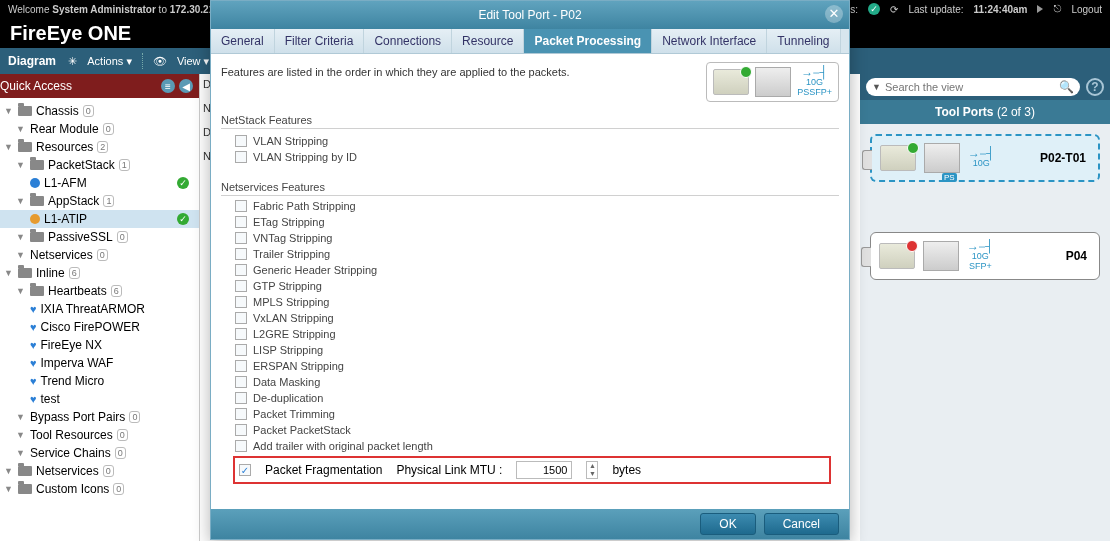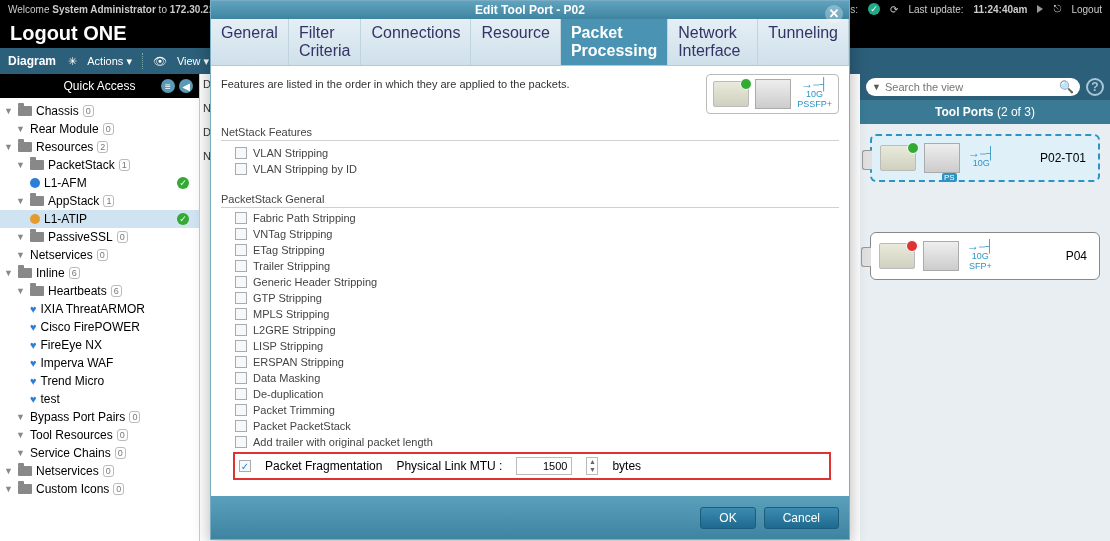--- a/index.html
+++ b/index.html
@@ -16,21 +16,21 @@
 .brand { height: 30px; background:#000; color:#fff; display:flex; align-items:center; padding:0 10px; }
 .brand-title { font-size:20px; font-weight:bold; }
 
 
 .secbar { height: 26px; background:#2c5f7a; color:#fff; display:flex; align-items:center; padding:0 8px; font-size:12px; gap:12px;}
 .secbar .title { font-weight:bold; }
 .secbar .actions { display:flex; gap:10px; font-size:11px; align-items:center;}
 .secbar .sep { border-left:1px dotted #7aa; height:16px; }
 
 
-.quickaccess { height:24px; background:#000000; color:#fff; display:flex; align-items:center; justify-content:center; font-size:12px; position:relative;}
+.quickaccess { height:24px; background:#7f1d1d; color:#fff; display:flex; align-items:center; justify-content:flex-start; font-size:12px; position:relative;}
 .quickaccess .qicons { position:absolute; right:6px; display:flex; gap:4px; align-items:center;}
 .qcircle { width:14px; height:14px; border-radius:50%; background:#5a9ab5; display:inline-flex; align-items:center; justify-content:center; font-size:10px;}
 
 
 .cols { display:flex; height: calc(541px - 18px - 30px - 26px); }
 .sidebar { width:200px; background:#fff; border-right:1px solid #ccc; overflow:auto; }
 .workspace { flex:1; background:#fff; position:relative; }
 .rightpane { width:250px; background:#e9eef2; display:flex; flex-direction:column; }
 
 
@@ -61,51 +61,51 @@
 
 .rp-body { flex:1; padding:10px; display:flex; flex-direction:column; gap:50px; }
 .portcard { background:#fff; border:1px solid #888; border-radius:6px; height:48px; display:flex; align-items:center; padding:4px 8px; gap:8px; position:relative;}
 .portcard.dashed { border:2px dashed #2b94c4; background:#dff0f8;}
 .card-icon { width:36px; height:26px; background:linear-gradient(#e9eadb,#cfd0be); border:1px solid #bbb; border-radius:2px; position:relative;}
 .card-icon.green::after{ content:""; position:absolute; top:-4px; right:-4px; width:10px; height:10px; border-radius:50%; background:#3a3; border:1px solid #fff;}
 .card-icon.red::after{ content:""; position:absolute; top:-4px; right:-4px; width:10px; height:10px; border-radius:50%; background:#d33; border:1px solid #fff;}
 .server-icon { width:36px; height:30px; background:linear-gradient(#eee,#ccc); border:1px solid #aaa; }
 .speedblock { display:flex; flex-direction:column; align-items:center; font-size:9px; color:#2b94c4; line-height:10px;}
 .arrow { color:#2b94c4; font-size:12px;}
-.portlabel { font-weight:normal; margin-left:auto; margin-right:4px; font-size:12px;}
+.portlabel { font-weight:bold; margin-left:auto; margin-right:4px; font-size:12px;}
 .ps-badge { position:absolute; left:70px; bottom:-2px; background:#2b94c4; color:#fff; font-size:8px; padding:0 2px; border-radius:2px;}
 .tab-left { position:absolute; left:-10px; top:14px; width:10px; height:20px; background:#e0e0e0; border:1px solid #999; border-right:none; border-radius:3px 0 0 3px;}
 
 
 .modal {
   position:absolute; left:10px; top:-74px; width:640px; height:540px;
   background:#fff; border:1px solid #7aadc4; box-shadow:0 4px 16px rgba(0,0,0,0.3);
   display:flex; flex-direction:column; z-index:100;
 }
-.modal-title { background:linear-gradient(#60a3be,#3e84a1); color:#fff; height:18px; display:flex; align-items:center; justify-content:center; font-size:12px; font-weight:bold; position:relative;}
+.modal-title { background:linear-gradient(#60a3be,#3e84a1); color:#fff; height:28px; display:flex; align-items:center; justify-content:center; font-size:12px; font-weight:normal; position:relative;}
 .modal-close { position:absolute; right:6px; top:4px; width:18px; height:18px; border-radius:50%; background:rgba(255,255,255,0.3); color:#fff; text-align:center; line-height:17px; font-size:13px; cursor:pointer;}
 .modal-tabs { display:flex; background:#d7e6ee; border-bottom:1px solid #b0c9d6;}
-.mtab { padding:5px 10px; font-size:16px; color:#336; cursor:pointer; border-right:1px solid #c0d4de; background:linear-gradient(#e5eff5,#cfe0ea);}
+.mtab { padding:5px 10px; font-size:12px; color:#336; cursor:pointer; border-right:1px solid #c0d4de; background:linear-gradient(#e5eff5,#cfe0ea);}
 .mtab.active { background:#4a93b2; color:#fff; font-weight:bold;}
 .modal-body { flex:1; display:flex; flex-direction:column; padding:8px 10px; overflow:hidden;}
 .intro-row { display:flex; align-items:flex-start; gap:10px; }
 .intro-text { flex:1; font-size:11px; color:#333; padding-top:4px;}
 .portbadge { border:1px solid #bbb; border-radius:4px; padding:4px 6px; display:flex; align-items:center; gap:6px; background:#fff;}
 
 .section-title { font-size:11px; font-weight:normal; color:#444; border-bottom:1px solid #d0d0d0; padding:6px 0 2px; margin-top:6px;}
 .netstack-body { padding:4px 0 4px 14px; }
 .checkline { display:flex; align-items:center; gap:6px; font-size:11px; color:#444; padding:2px 0;}
 .chk { width:12px; height:12px; border:1px solid #aaa; background:#f6f9fb; display:inline-flex; align-items:center; justify-content:center; font-size:10px; color:#2b7fd6;}
 .scrollbox { border:0; overflow-y:auto; flex:1; padding:2px 0 2px 14px; position:relative;}
 .scrollbox::-webkit-scrollbar { width:10px; }
 .frag-row { border:2px solid #d33; padding:3px 4px; display:flex; align-items:center; gap:14px; margin-top:2px; margin-left:-2px; margin-right:8px;}
 .mtu-input { width:56px; height:18px; border:1px solid #bbb; font-size:11px; text-align:right; padding-right:4px;}
 .spinner { display:inline-flex; flex-direction:column; border:1px solid #bbb; width:12px; height:18px; font-size:7px; color:#666;}
 .spinner span { flex:1; text-align:center; line-height:8px; cursor:pointer;}
-.modal-footer { background:linear-gradient(#5ba0bb,#3e84a1); height:43px; display:flex; align-items:center; justify-content:flex-end; padding:0 10px; gap:8px;}
+.modal-footer { background:linear-gradient(#5ba0bb,#3e84a1); height:30px; display:flex; align-items:center; justify-content:flex-end; padding:0 10px; gap:8px;}
 .btn { background:linear-gradient(#3c8bb0,#1e6a8e); color:#fff; border:1px solid #1a5d7d; border-radius:3px; padding:3px 18px; font-size:12px; cursor:pointer;}
 
 .ws-letters { position:absolute; left:3px; top:4px; font-size:11px; color:#333; display:flex; flex-direction:column; gap:12px;}
 </style>
 </head>
 <body>
 
 <div class="topbar">
   <div class="left">
     <span>Welcome</span>
@@ -119,21 +119,21 @@
     <span>⟳</span>
     <span>Last update:</span>
     <b>11:24:40am</b>
     <span class="play-icon"></span>
     <span>⎋</span>
     <span>Logout</span>
   </div>
 </div>
 
 <div class="brand">
-  <span class="brand-title">Logout ONE</span>
+  <span class="brand-title">FireEye ONE</span>
 </div>
 
 <div class="secbar">
   <span class="title">Diagram</span>
   <div class="actions">
     <span>✳</span>
     <span><span>Actions</span> ▾</span>
     <span class="sep"></span>
     <span>👁</span>
     <span><span>View</span> ▾</span>
@@ -307,49 +307,53 @@
           <div class="checkline">
               <span class="chk"></span>
               <span>VLAN Stripping</span>
             </div>
           <div class="checkline">
               <span class="chk"></span>
               <span>VLAN Stripping by ID</span>
             </div>
         </div>
 
-        <div class="section-title">PacketStack General</div>
+        <div class="section-title">Netservices Features</div>
         <div class="scrollbox">
           <div class="checkline">
               <span class="chk"></span>
               <span>Fabric Path Stripping</span>
             </div>
           <div class="checkline">
               <span class="chk"></span>
+              <span>ETag Stripping</span>
+            </div>
+          <div class="checkline">
+              <span class="chk"></span>
               <span>VNTag Stripping</span>
             </div>
           <div class="checkline">
               <span class="chk"></span>
-              <span>ETag Stripping</span>
-            </div>
-          <div class="checkline">
-              <span class="chk"></span>
               <span>Trailer Stripping</span>
             </div>
           <div class="checkline">
               <span class="chk"></span>
               <span>Generic Header Stripping</span>
             </div>
           <div class="checkline">
               <span class="chk"></span>
               <span>GTP Stripping</span>
             </div>
           <div class="checkline">
               <span class="chk"></span>
               <span>MPLS Stripping</span>
+            </div>
+          <div class="checkline">
+              <span class="chk"></span>
+              <span>VxLAN Stripping</span>
             </div>
           <div class="checkline">
               <span class="chk"></span>
               <span>L2GRE Stripping</span>
             </div>
           <div class="checkline">
               <span class="chk"></span>
               <span>LISP Stripping</span>
             </div>
           <div class="checkline">

